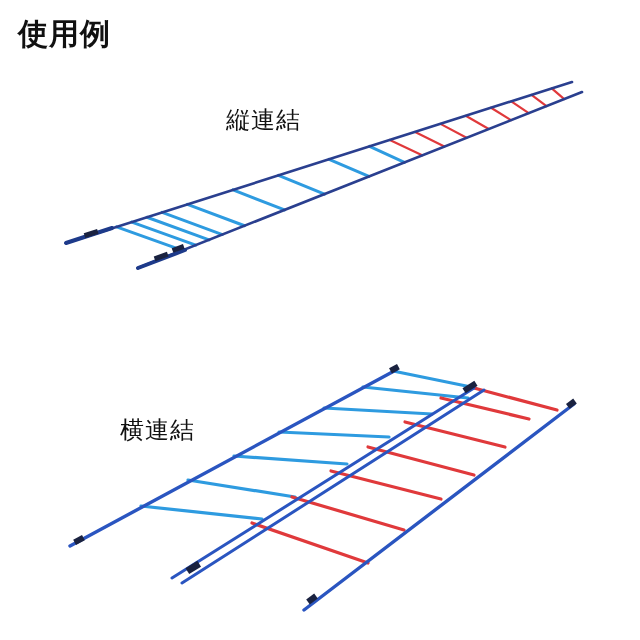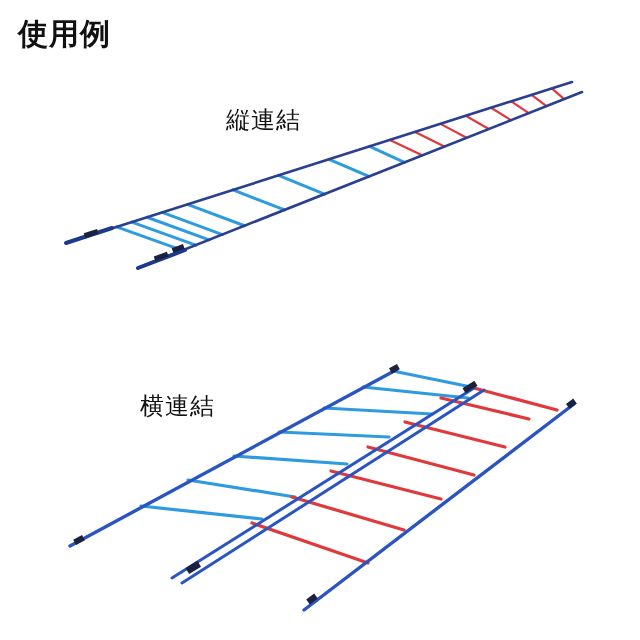--- a/index.html
+++ b/index.html
@@ -1,21 +1,21 @@
 <!DOCTYPE html>
 <html><head>
 <meta charset="utf-8">
 <style>
   html, body { margin:0; padding:0; background:#ffffff; }
   body { width:640px; height:640px; position:relative; overflow:hidden;
          font-family:"DejaVu Sans", "Liberation Sans", sans-serif; color:#111; }
   .title { position:absolute; left:18px; top:14px; font-size:30px; font-weight:700; letter-spacing:1px; }
   .label { position:absolute; font-size:24px; letter-spacing:1px; }
   .label-v { left:226px; top:104px;text-align:center; }
-  .label-h { left:120px; top:390px;margin-left:20px; }
+  .label-h { left:120px; top:414px; }
   svg.fig { position:absolute; left:0; top:0; }
 </style>
 </head>
 <body>
 
 <div class="title">使用例</div>
 <div class="label label-v">縦連結</div>
 <div class="label label-h">横連結</div>
 
 <svg class="fig" width="640" height="640" viewBox="0 0 640 640">

